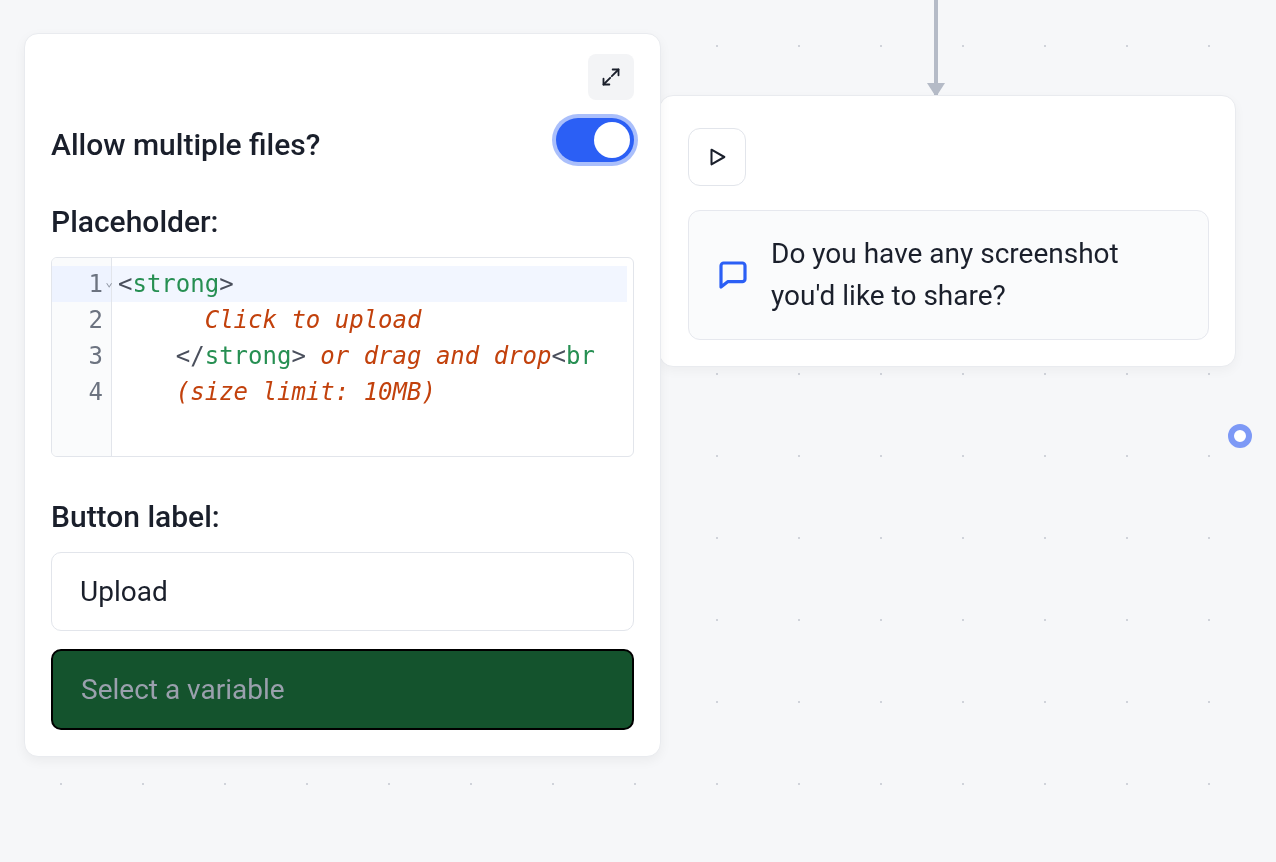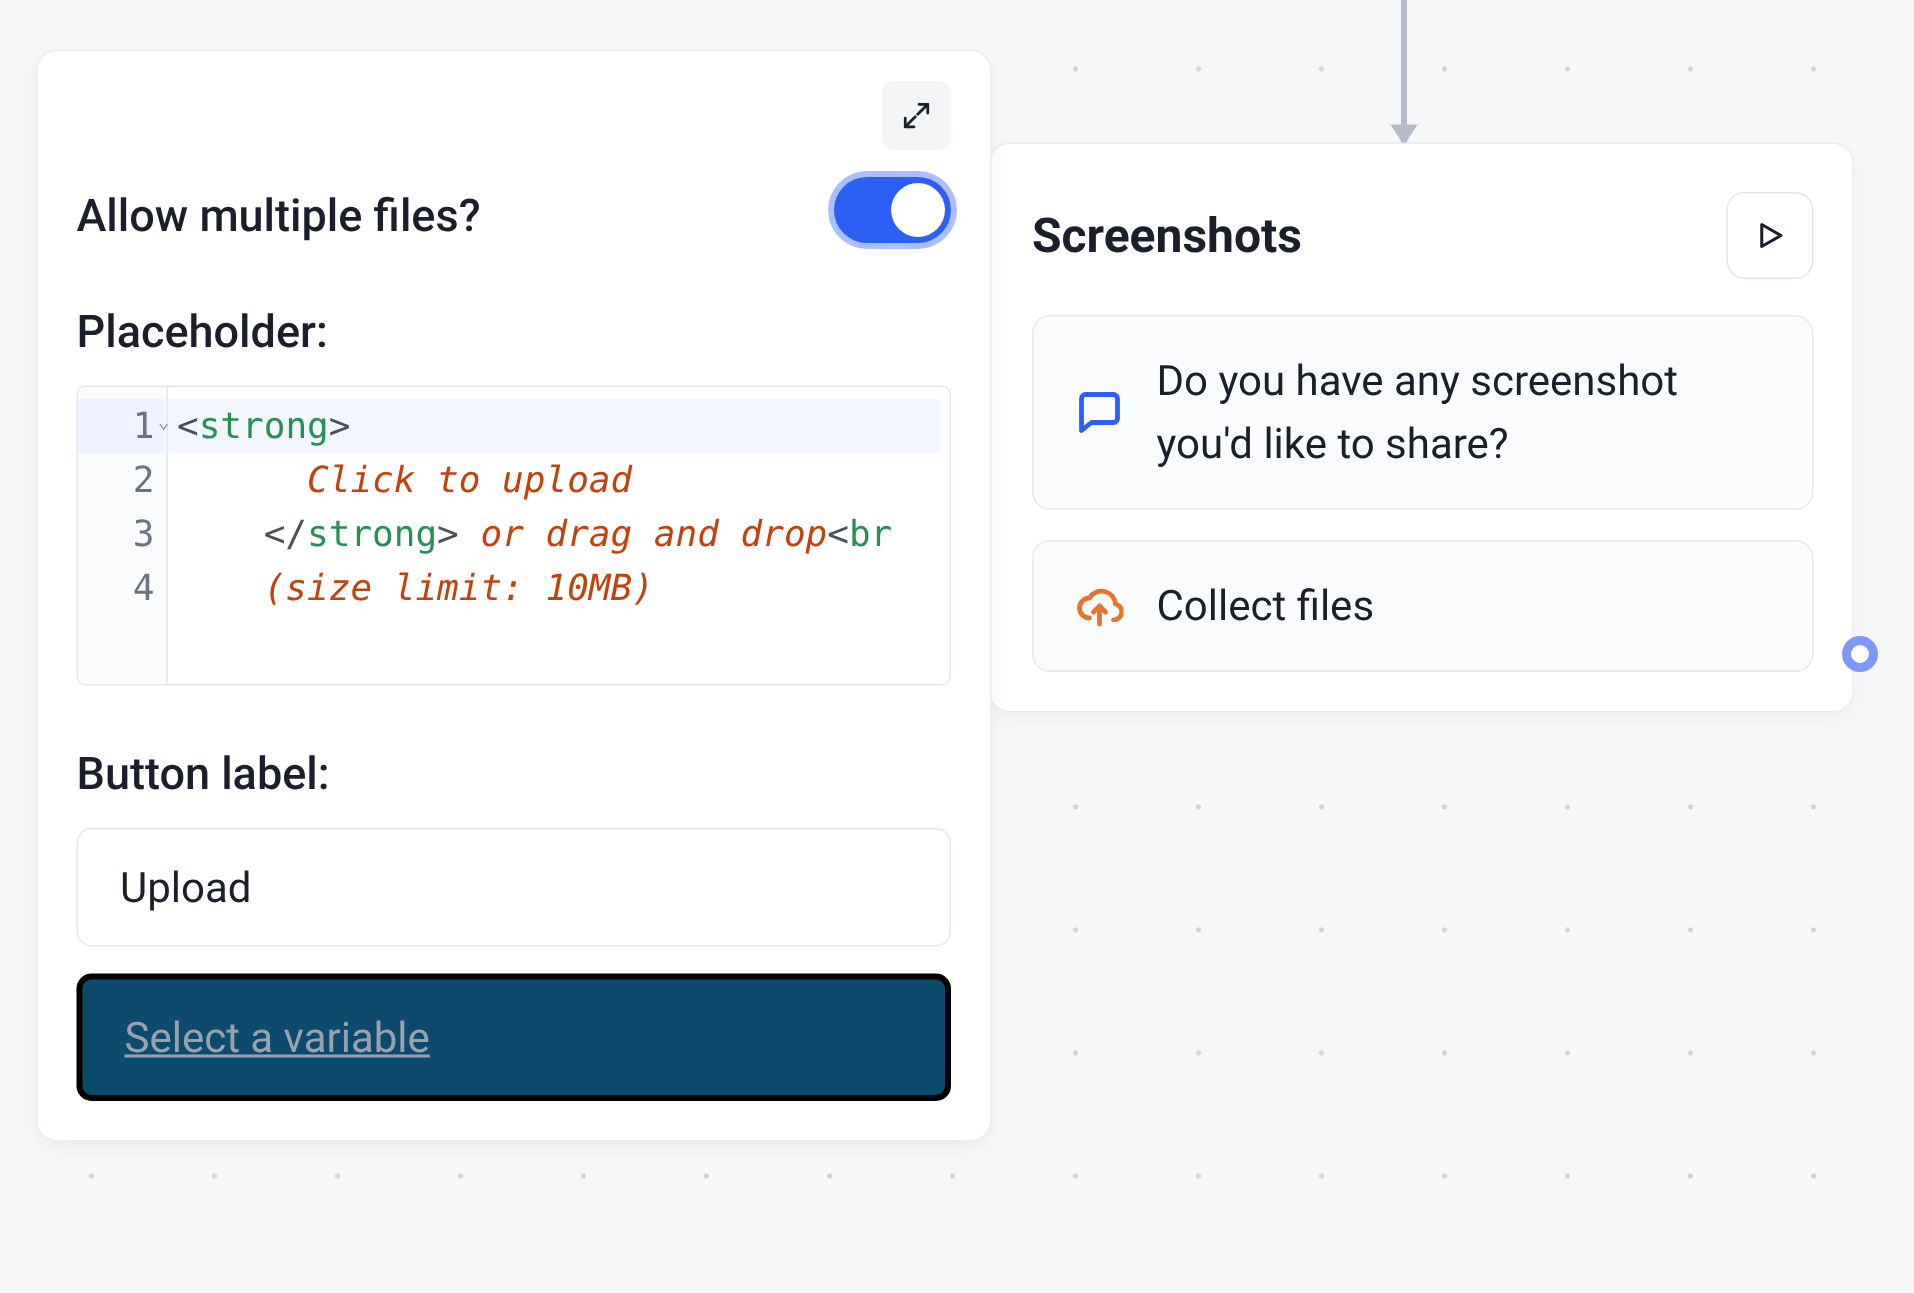--- a/index.html
+++ b/index.html
@@ -127,29 +127,28 @@
     border-radius: 10px;
     padding: 22px 28px;
     font-size: 28px;
     color: #1a1f2b;
     width: 100%;
     font-family: inherit;
     outline: none;
   }
   .select-box {
     margin-top: 18px;
-    border: 4px solid #000000;
+    border: 2px solid #000000;
     border-radius: 10px;
     padding: 22px 28px;
     font-size: 28px;
     color: #9aa0ad;
     width: 100%;
     cursor: pointer;
-    background: #0c4a6e;
-    text-decoration: underline;
+    background: #14532d;
   }
   
   .node-card {
     position: absolute;
     left: 659px;
     top: 95px;
     width: 577px;
     background: #fff;
     border: 1px solid #e9ebef;
     border-radius: 14px;
@@ -237,42 +236,31 @@
   </div>
 
   <div class="section-label">Button label:</div>
   <input class="input-box" type="text" value="Upload" style="">
 
   <div class="select-box">Select a variable</div>
 </div>
 
 <div class="node-card">
   <div class="node-header">
-    <div class="node-title">Screenshots</div>
     <div class="play-btn">
       <svg viewBox="0 0 24 24" fill="none" stroke="#1a1f2b" stroke-width="2.2" stroke-linejoin="round" stroke-linecap="round">
         <polygon points="6 4 20 12 6 20 6 4"></polygon>
       </svg>
     </div>
   </div>
   <div id="node-items">
       <div class="node-item">
         <div class="icon-slot">
           <svg viewBox="0 0 24 24" fill="none" stroke="#2b5ff5" stroke-width="2.4" stroke-linecap="round" stroke-linejoin="round">
             <path d="M21 15a2 2 0 0 1-2 2H8l-5 4V5a2 2 0 0 1 2-2h14a2 2 0 0 1 2 2z"></path>
           </svg>
         </div>
         <div style="line-height: 1.5;">Do you have any screenshot you'd like to share?</div>
       </div>
-      <div class="node-item">
-        <div class="icon-slot">
-          <svg viewBox="0 0 24 24" fill="none" stroke="#e6742e" stroke-width="2.4" stroke-linecap="round" stroke-linejoin="round">
-            <path d="M7 18a5 5 0 0 1 0-10 7 7 0 0 1 13 3 4 4 0 0 1-1 7.9"></path>
-            <polyline points="12 12 12 21"></polyline>
-            <polyline points="9 15 12 12 15 15"></polyline>
-          </svg>
-        </div>
-        <div style="line-height: 1.5;">Collect files</div>
-      </div>
     </div>
 </div>
 
 <div class="node-port"></div>
 
 </body></html>

